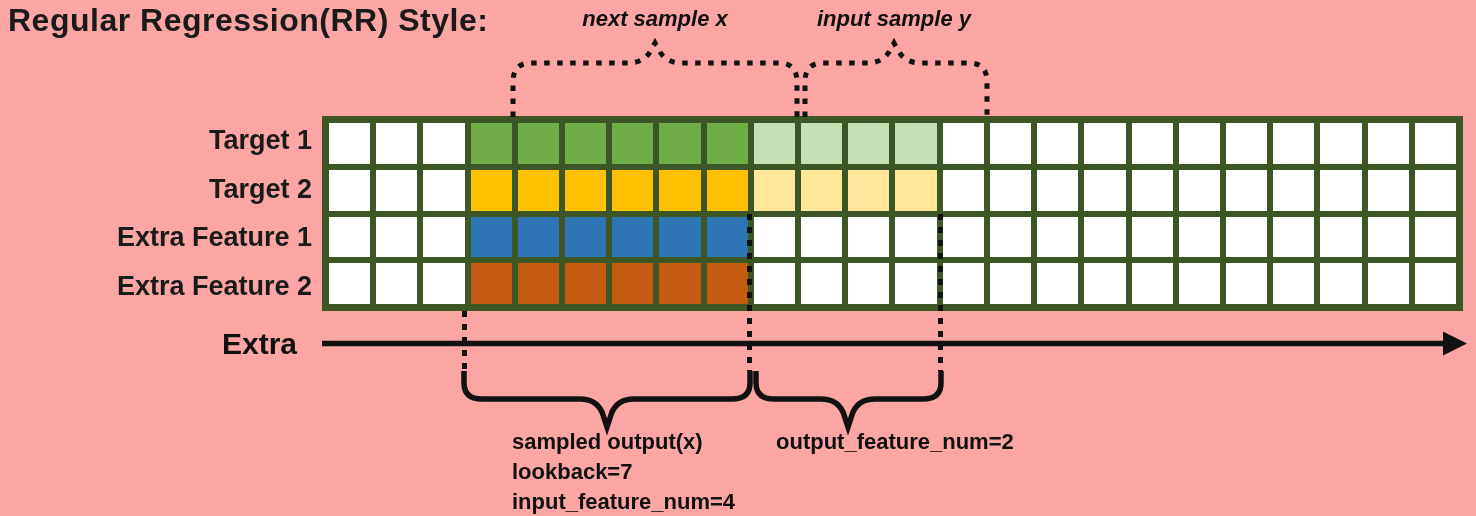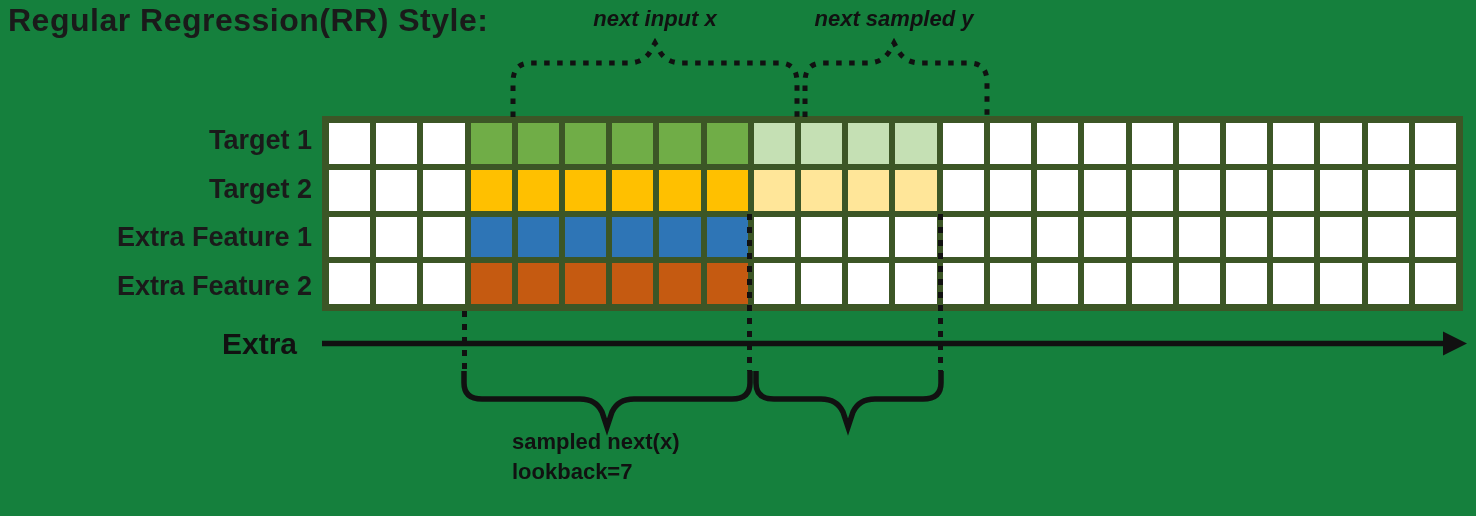--- a/index.html
+++ b/index.html
@@ -1,17 +1,17 @@
 <!DOCTYPE html>
 <html><head>
 <meta charset="utf-8">
 <style>
   html,body{margin:0;padding:0;background:#ffffff;}
   #canvas{
-    position:relative;width:1476px;height:516px;background:#15803d;
+    position:relative;width:1476px;height:516px;background:#fca5a5;
     font-family:"Liberation Sans",sans-serif;overflow:hidden;
   }
   .title{
     position:absolute;left:8px;top:2px;font-size:32px;font-weight:bold;color:#1a1a1a;
     letter-spacing:0.5px;
   }
   #grid{
     position:absolute;left:322px;top:116px;width:1141px;height:195px;
     box-sizing:border-box;display:grid;
     grid-template-columns:repeat(24,1fr);grid-template-rows:repeat(4,1fr);
@@ -163,26 +163,28 @@
     <line x1="940.5" y1="214" x2="940.5" y2="371" stroke="#111111" stroke-width="5" stroke-dasharray="6 7"></line>
 
     <line x1="322" y1="343.5" x2="1446" y2="343.5" stroke="#111111" stroke-width="5.5"></line>
     <polygon points="1443,331.5 1443,355.5 1467,343.5" fill="#111111"></polygon>
 
     <path d="M 464,371 L 464,383 Q 464,399 482,399 L 580,399 Q 596,399 602,412 L 607,427 L 612,412 Q 618,399 634,399 L 732,399 Q 750,399 750,383 L 750,371" fill="none" stroke="#111111" stroke-width="5.5"></path>
 
     <path d="M 756,371 L 756,383 Q 756,399 774,399 L 821,399 Q 837,399 843,412 L 848,427 L 853,412 Q 859,399 875,399 L 923,399 Q 941,399 941,383 L 941,371" fill="none" stroke="#111111" stroke-width="5.5"></path>
   </svg>
 
-  <div class="brace-label" id="next-sample-x-label">next input x</div>
-  <div class="brace-label" id="next-sample-y-label">next sampled y</div>
+  <div class="brace-label" id="next-sample-x-label">next sample x</div>
+  <div class="brace-label" id="next-sample-y-label">input sample y</div>
 
   <div class="time-label">Extra</div>
 
   <div class="param-block" id="input-block">
-    <div>sampled next(x)</div>
+    <div>sampled output(x)</div>
     <div>lookback=7</div>
+    <div>input_feature_num=4</div>
   </div>
 
   <div class="param-block" id="output-block">
+    <div>output_feature_num=2</div>
   </div>
 
 </div>
 
 </body></html>

